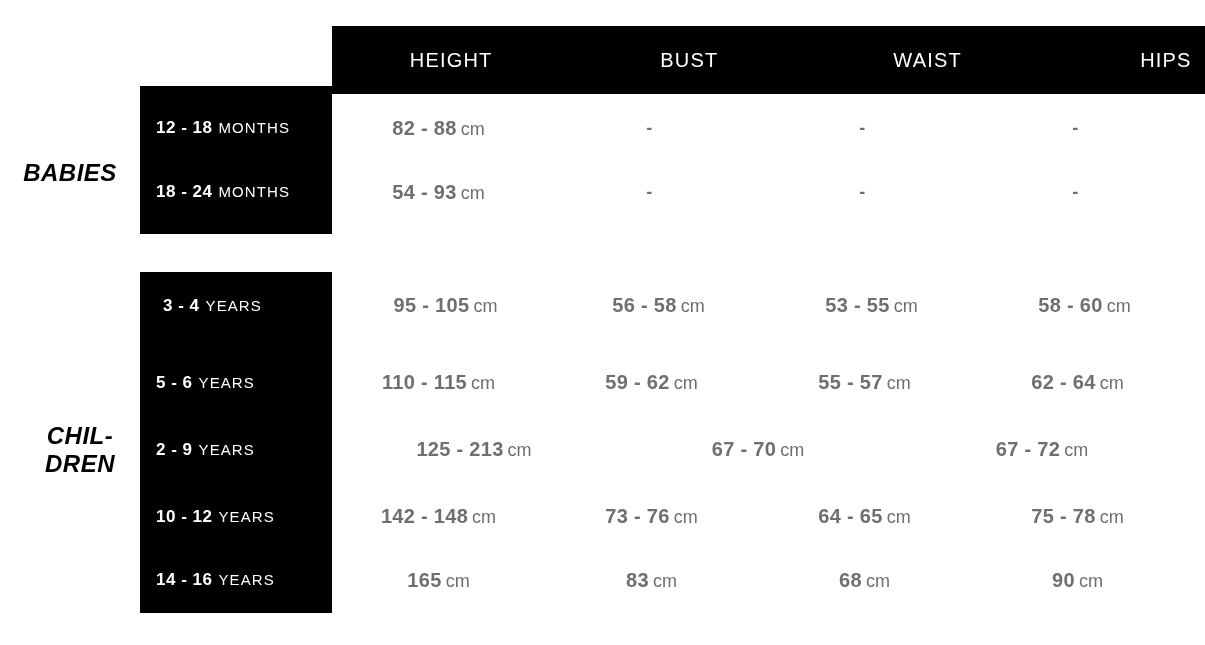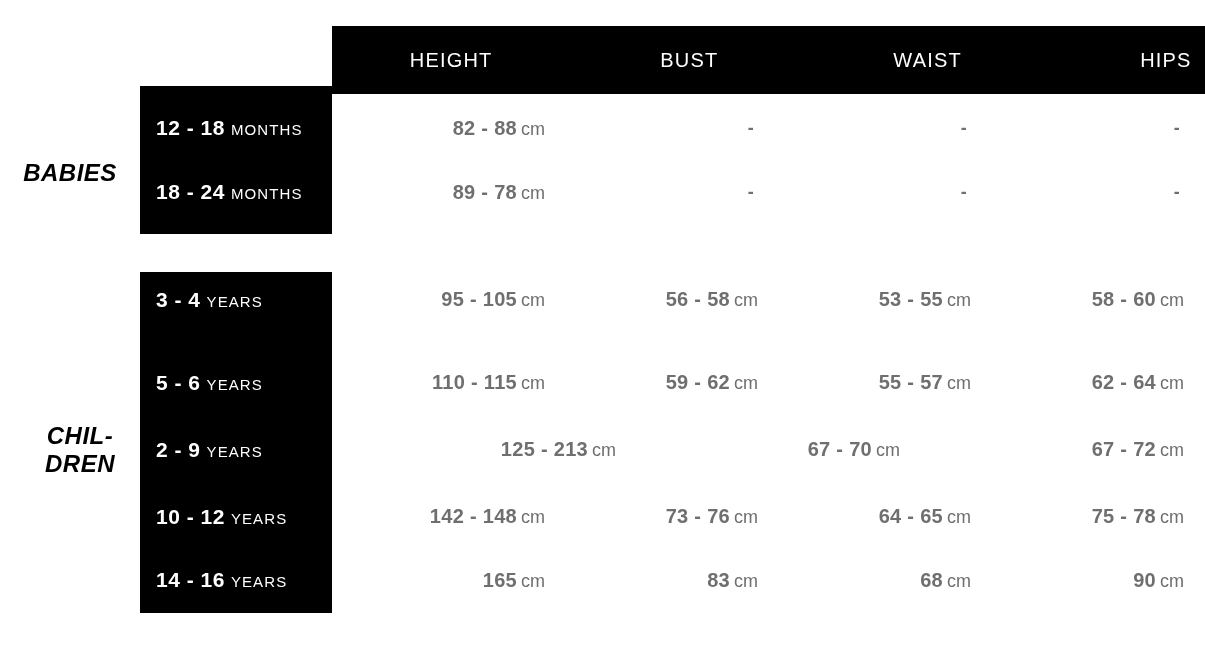--- a/index.html
+++ b/index.html
@@ -92,33 +92,33 @@
   .size-cell {
     width: 192px;
     flex: 0 0 192px;
     padding-left: 16px;
     box-sizing: border-box;
     color: #ffffff;
     white-space: nowrap;
   }
   .size-cell .num {
     font-weight: bold;
-    font-size: 21px;
+    font-size: 17px;
     letter-spacing: 0.5px;
   }
   .size-cell .unit {
     font-size: 15px;
     letter-spacing: 1.1px;
     margin-left: 6px;
     text-align: center;
   }
 
   .meas-cell {
     flex: 1 1 0;
-    text-align: right;
+    text-align: center;
     color: #6f6f6f;
     white-space: nowrap;
   }
   .meas-cell .val {
     font-weight: bold;
     font-size: 20px;
     letter-spacing: 0.3px;
   }
   .meas-cell .unit {
     font-size: 18px;
@@ -128,21 +128,21 @@
   .meas-cell.dash .val {
     font-weight: bold;
     font-size: 18px;
   }
 
   
   #row-b0 { top: 96px; height: 64px; }
   #row-b1 { top: 160px; height: 64px; }
 
   
-  #row-c0 { top: 266px; height: 67px; }
+  #row-c0 { top: 272px; height: 67px; margin-left: 7px; }
   #row-c1 { top: 349px; height: 67px; }
   #row-c2 { top: 416px; height: 67px; }
   #row-c3 { top: 483px; height: 67px; }
   #row-c4 { top: 550px; height: 60px; }
 </style>
 </head>
 <body>
 
 <div class="sheet">
 
@@ -178,21 +178,21 @@
     <div class="meas-cell dash">
       <span class="val">-</span><span class="unit"></span>
     </div>
   </div>
 
   <div class="row" id="row-b1">
     <div class="size-cell">
       <span class="num">18 - 24</span><span class="unit">MONTHS</span>
     </div>
     <div class="meas-cell">
-      <span class="val">89 - 78</span><span class="unit">cm</span>
+      <span class="val">54 - 93</span><span class="unit">cm</span>
     </div>
     <div class="meas-cell dash">
       <span class="val">-</span><span class="unit"></span>
     </div>
     <div class="meas-cell dash">
       <span class="val">-</span><span class="unit"></span>
     </div>
     <div class="meas-cell dash">
       <span class="val">-</span><span class="unit"></span>
     </div>

